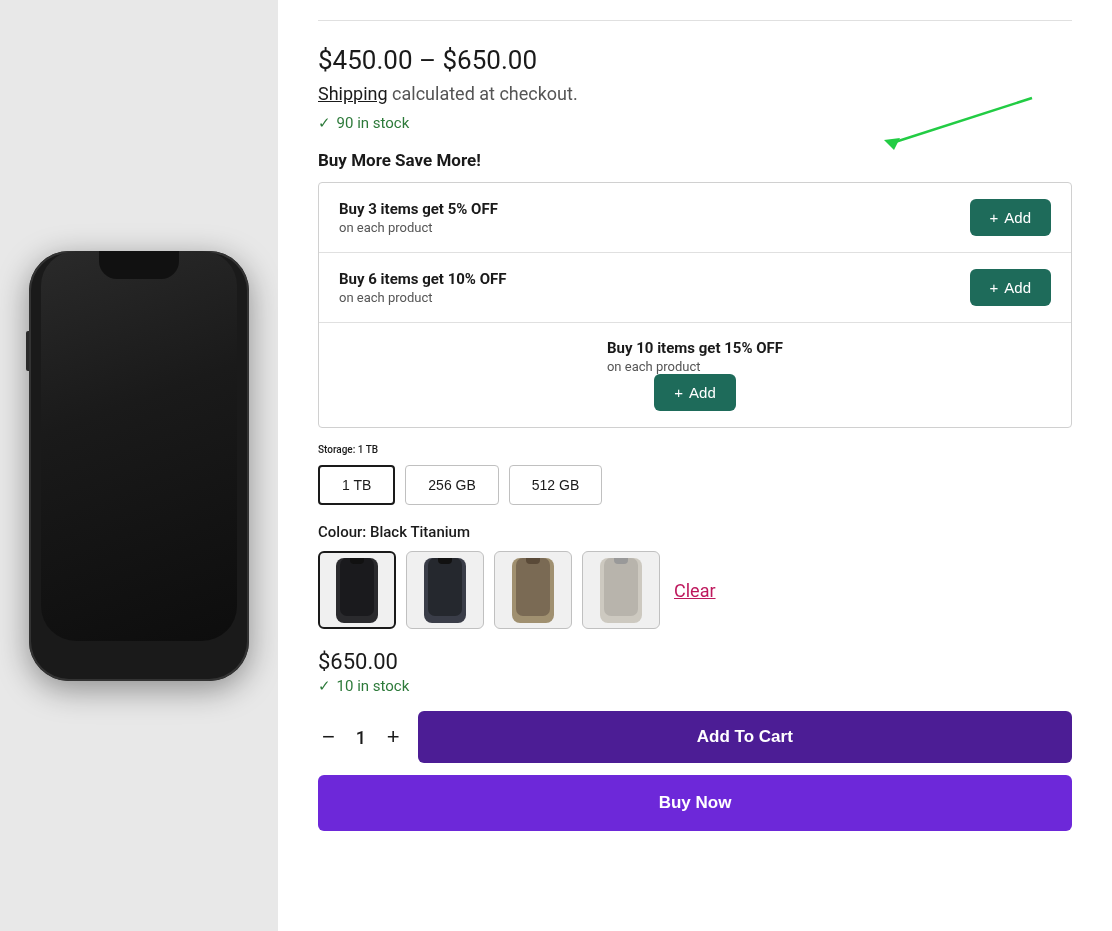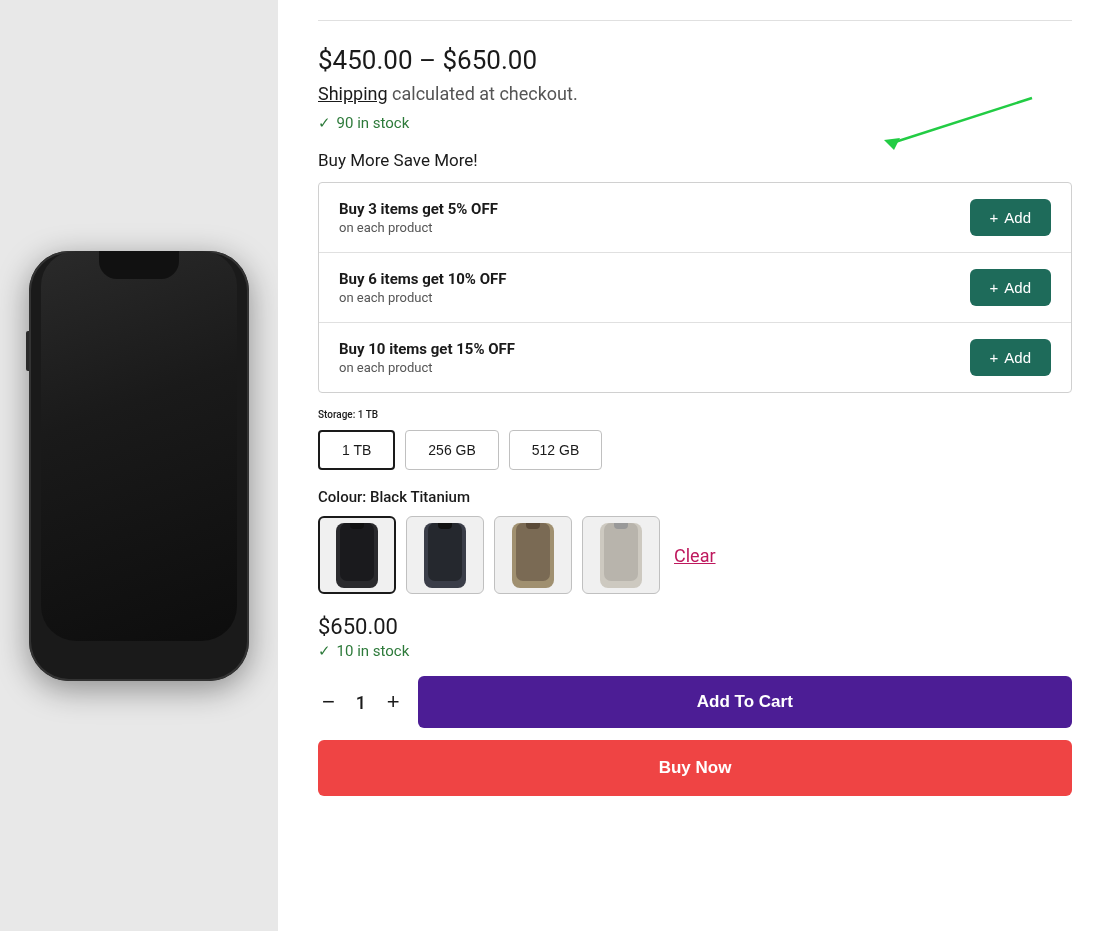--- a/index.html
+++ b/index.html
@@ -113,21 +113,21 @@
       margin-bottom: 18px;
     }
 
     .checkmark-icon {
       color: #2d7a3a;
       font-size: 15px;
     }
 
     .bulk-section-title {
       font-size: 17px;
-      font-weight: 400;
+      font-weight: 700;
       color: #1a1a1a;
       margin-bottom: 12px;
     }
 
     .bulk-box {
       border: 1px solid #d0d0d0;
       border-radius: 4px;
       margin-bottom: 16px;
       overflow: hidden;
     }
@@ -135,20 +135,21 @@
     .bulk-row {
       display: flex;
       align-items: center;
       justify-content: space-between;
       padding: 16px 20px;
       border-bottom: 1px solid #e0e0e0;
     }
 
     .bulk-row:last-child {
       border-bottom: none;
+      flex-direction: column;
     }
 
     .bulk-text .bulk-title {
       font-size: 15px;
       font-weight: 700;
       color: #1a1a1a;
     }
 
     .bulk-text .bulk-sub {
       font-size: 13px;
@@ -306,21 +307,21 @@
       border: none;
       border-radius: 6px;
       padding: 16px 30px;
       font-size: 17px;
       font-weight: 600;
       cursor: pointer;
     }
 
     .buy-now-btn {
       width: 100%;
-      background: #ef4444;
+      background: #6d28d9;
       color: #fff;
       border: none;
       border-radius: 6px;
       padding: 18px 30px;
       font-size: 17px;
       font-weight: 600;
       cursor: pointer;
     }
 
     

